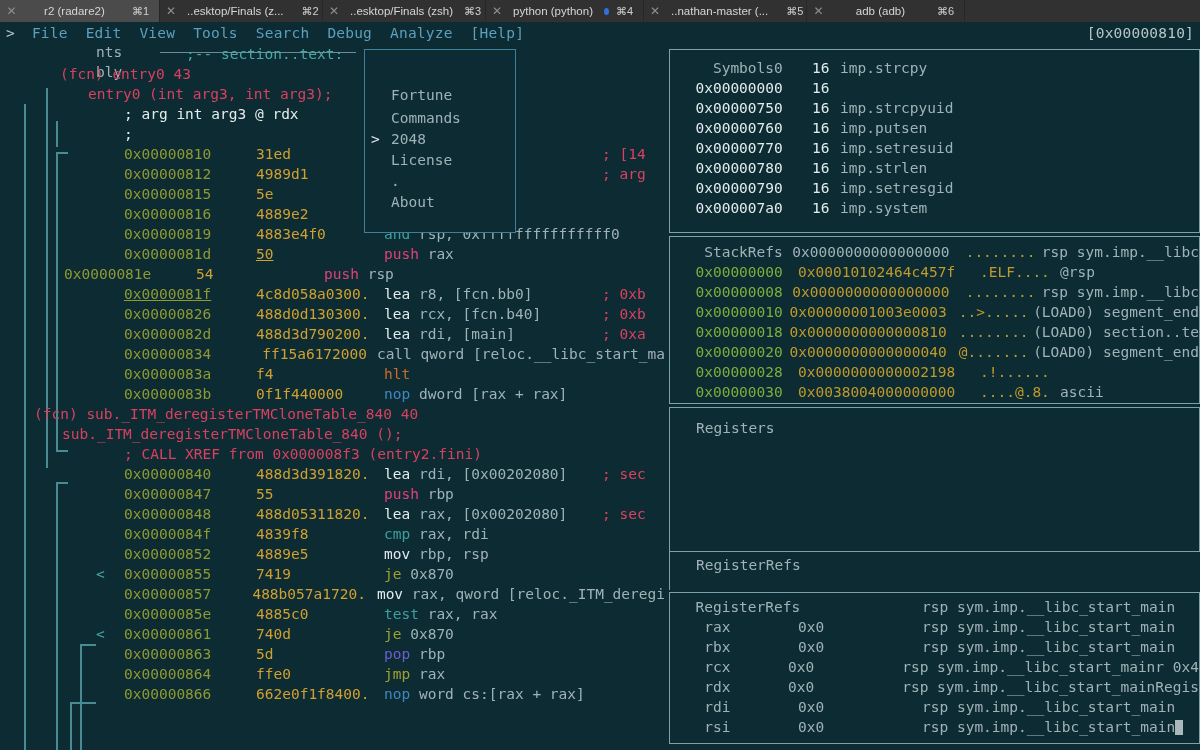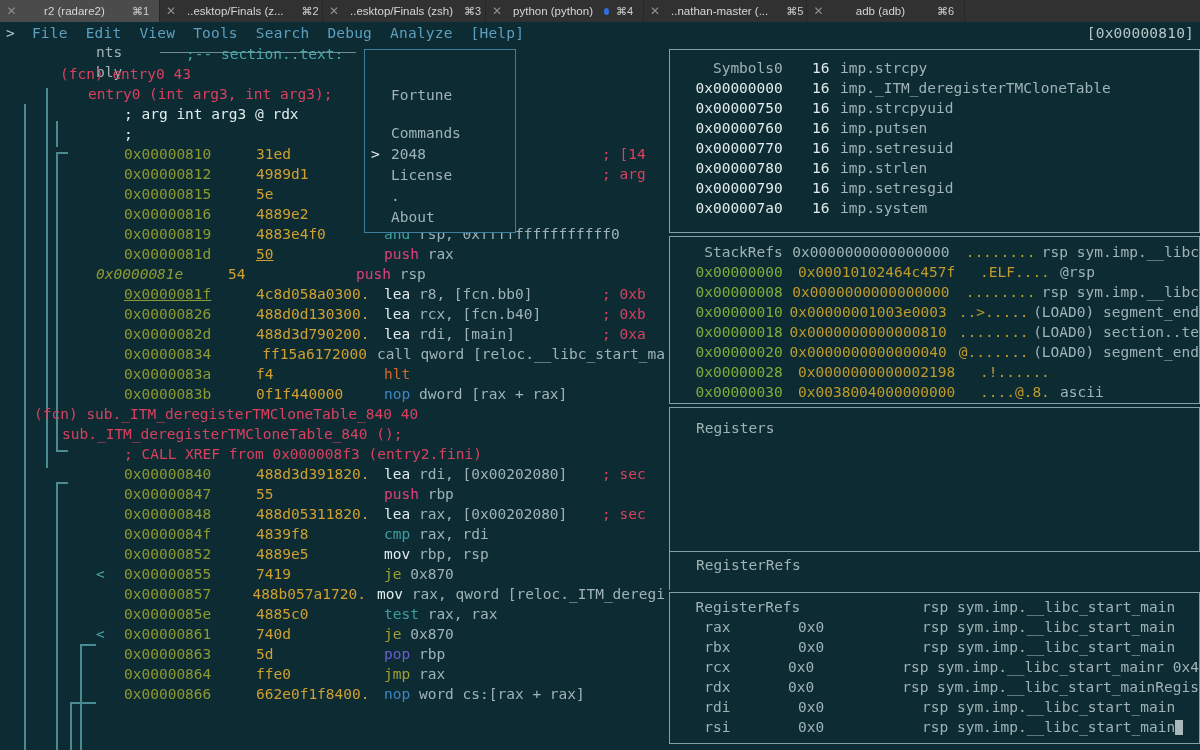--- a/index.html
+++ b/index.html
@@ -178,21 +178,21 @@
         <div class="dline" style="position: relative;"><span class="c-red" style="margin-left: 60px;">(fcn) entry0 43</span></div>
         <div class="dline" style="position: relative;"><span class="c-red" style="margin-left: 88px;">entry0 (int arg3, int arg3);</span></div>
         <div class="dline" style="position: relative;"><span class="c-white" style="margin-left: 124px;">; arg int arg3 @ rdx</span></div>
         <div class="dline" style="position: relative;"><span class="c-white" style="margin-left: 124px;">;</span></div>
         <div class="dline" style="position: relative;"><span class="c-addr" style="margin-left: 124px; width: 132px; display: inline-block;">0x00000810</span><span class="c-bytes1" style="width: 128px; display: inline-block;">31ed</span><span class="c-red" style="position: absolute; left: 602px;">; [14</span></div>
         <div class="dline" style="position: relative;"><span class="c-addr" style="margin-left: 124px; width: 132px; display: inline-block;">0x00000812</span><span class="c-bytes1" style="width: 128px; display: inline-block;">4989d1</span><span class="c-red" style="position: absolute; left: 602px;">; arg</span></div>
         <div class="dline" style="position: relative;"><span class="c-addr" style="margin-left: 124px; width: 132px; display: inline-block;">0x00000815</span><span class="c-bytes1" style="width: 128px; display: inline-block;">5e</span></div>
         <div class="dline" style="position: relative;"><span class="c-addr" style="margin-left: 124px; width: 132px; display: inline-block;">0x00000816</span><span class="c-bytes1" style="width: 128px; display: inline-block;">4889e2</span><span class="c-white">mov </span><span class="c-grey">rdx, rsp</span></div>
         <div class="dline" style="position: relative;"><span class="c-addr" style="margin-left: 124px; width: 132px; display: inline-block;">0x00000819</span><span class="c-bytes1" style="width: 128px; display: inline-block;">4883e4f0</span><span class="c-teal">and </span><span class="c-grey">rsp, 0xfffffffffffffff0</span></div>
         <div class="dline" style="position: relative;"><span class="c-addr" style="margin-left: 124px; width: 132px; display: inline-block;">0x0000081d</span><span class="c-bytes1" style="width: 128px; display: inline-block; text-decoration: underline;">50</span><span class="c-pink">push </span><span class="c-grey">rax</span></div>
-        <div class="dline" style="position: relative;"><span class="c-addr" style="margin-left: 96px; width: 132px; display: inline-block; font-style: italic;">0x0000081e</span><span class="c-bytes1" style="width: 128px; display: inline-block;">54</span><span class="c-pink">push </span><span class="c-grey">rsp</span></div>
+        <div class="dline" style="position: relative;"><span class="c-addr" style="margin-left: 64px; width: 132px; display: inline-block;">0x0000081e</span><span class="c-bytes1" style="width: 128px; display: inline-block;">54</span><span class="c-pink">push </span><span class="c-grey">rsp</span></div>
         <div class="dline" style="position: relative;"><span class="c-addr" style="margin-left: 124px; width: 132px; display: inline-block; text-decoration: underline;">0x0000081f</span><span class="c-bytes1" style="width: 128px; display: inline-block;">4c8d058a0300.</span><span class="c-white">lea </span><span class="c-grey">r8, [fcn.bb0]</span><span class="c-red" style="position: absolute; left: 602px;">; 0xb</span></div>
         <div class="dline" style="position: relative;"><span class="c-addr" style="margin-left: 124px; width: 132px; display: inline-block;">0x00000826</span><span class="c-bytes1" style="width: 128px; display: inline-block;">488d0d130300.</span><span class="c-white">lea </span><span class="c-grey">rcx, [fcn.b40]</span><span class="c-red" style="position: absolute; left: 602px;">; 0xb</span></div>
         <div class="dline" style="position: relative;"><span class="c-addr" style="margin-left: 124px; width: 132px; display: inline-block;">0x0000082d</span><span class="c-bytes1" style="width: 128px; display: inline-block;">488d3d790200.</span><span class="c-white">lea </span><span class="c-grey">rdi, [main]</span><span class="c-red" style="position: absolute; left: 602px;">; 0xa</span></div>
         <div class="dline" style="position: relative;"><span class="c-addr" style="margin-left: 124px; width: 132px; display: inline-block;">0x00000834</span><span class="c-bytes1" style="width: 128px; display: inline-block; text-align: center;">ff15a6172000</span><span class="c-grey">call </span><span class="c-grey">qword [reloc.__libc_start_ma</span></div>
         <div class="dline" style="position: relative;"><span class="c-addr" style="margin-left: 124px; width: 132px; display: inline-block;">0x0000083a</span><span class="c-bytes1" style="width: 128px; display: inline-block;">f4</span><span class="c-orange">hlt </span><span class="c-grey"></span></div>
         <div class="dline" style="position: relative;"><span class="c-addr" style="margin-left: 124px; width: 132px; display: inline-block;">0x0000083b</span><span class="c-bytes1" style="width: 128px; display: inline-block;">0f1f440000</span><span class="c-blue">nop </span><span class="c-grey">dword [rax + rax]</span></div>
         <div class="dline" style="position: relative;"><span class="c-red" style="margin-left: 34px;">(fcn) sub._ITM_deregisterTMCloneTable_840 40</span></div>
         <div class="dline" style="position: relative;"><span class="c-red" style="margin-left: 62px;">sub._ITM_deregisterTMCloneTable_840 ();</span></div>
         <div class="dline" style="position: relative;"><span class="c-red" style="margin-left: 124px;">; CALL XREF from 0x000008f3 (entry2.fini)</span></div>
         <div class="dline" style="position: relative;"><span class="c-addr" style="margin-left: 124px; width: 132px; display: inline-block;">0x00000840</span><span class="c-bytes1" style="width: 128px; display: inline-block;">488d3d391820.</span><span class="c-white">lea </span><span class="c-grey">rdi, [0x00202080]</span><span class="c-red" style="position: absolute; left: 602px;">; sec</span></div>
@@ -208,21 +208,21 @@
         <div class="dline" style="position: relative;"><span class="c-addr" style="margin-left: 124px; width: 132px; display: inline-block;">0x00000864</span><span class="c-bytes1" style="width: 128px; display: inline-block;">ffe0</span><span class="c-olive">jmp </span><span class="c-grey">rax</span></div>
         <div class="dline" style="position: relative;"><span class="c-addr" style="margin-left: 124px; width: 132px; display: inline-block;">0x00000866</span><span class="c-bytes1" style="width: 128px; display: inline-block;">662e0f1f8400.</span><span class="c-blue">nop </span><span class="c-grey">word cs:[rax + rax]</span></div>
       </div>
   </div>
 
   <div class="dropdown" id="helpdd">
       <div class="dd-item" style="margin-top: 34px;">
         <span class="marker"></span>
         <span class="txt">Fortune</span>
       </div>
-      <div class="dd-item" style="margin-top: 17px;">
+      <div class="dd-item" style="margin-top: 2px;">
         <span class="marker"></span>
         <span class="txt">Commands</span>
       </div>
       <div class="dd-item sel" style="margin-top: 0px;">
         <span class="marker">&gt;</span>
         <span class="txt">2048</span>
       </div>
       <div class="dd-item" style="margin-top: 0px;">
         <span class="marker"></span>
         <span class="txt">License</span>
@@ -233,21 +233,21 @@
       </div>
       <div class="dd-item" style="margin-top: 0px;">
         <span class="marker"></span>
         <span class="txt">About</span>
       </div>
     </div>
 
   <div class="rpanel" style="left:669px; top:49px; width:531px; height:184px;">
     <div id="symbols-rows" style="padding:8px 0 0 8px;">
         <div class="rp-line"><span class="c-grey" style="display: inline-block; width: 128px;">    Symbols0</span><span class="c-white" style="display: inline-block; width: 34px; padding-left: 6px;">16</span><span class="c-grey">imp.strcpy</span></div>
-        <div class="rp-line"><span class="c-white" style="display: inline-block; width: 128px;">  0x00000000</span><span class="c-white" style="display: inline-block; width: 34px; padding-left: 6px;">16</span><span class="c-grey">imp._ITM_deregisterTMCloneTable</span></div>
+        <div class="rp-line"><span class="c-white" style="display: inline-block; width: 128px;">  0x00000000</span><span class="c-white" style="display: inline-block; width: 34px; padding-left: 6px;">16</span></div>
         <div class="rp-line"><span class="c-white" style="display: inline-block; width: 128px;">  0x00000750</span><span class="c-white" style="display: inline-block; width: 34px; padding-left: 6px;">16</span><span class="c-grey">imp.strcpyuid</span></div>
         <div class="rp-line"><span class="c-white" style="display: inline-block; width: 128px;">  0x00000760</span><span class="c-white" style="display: inline-block; width: 34px; padding-left: 6px;">16</span><span class="c-grey">imp.putsen</span></div>
         <div class="rp-line"><span class="c-white" style="display: inline-block; width: 128px;">  0x00000770</span><span class="c-white" style="display: inline-block; width: 34px; padding-left: 6px;">16</span><span class="c-grey">imp.setresuid</span></div>
         <div class="rp-line"><span class="c-white" style="display: inline-block; width: 128px;">  0x00000780</span><span class="c-white" style="display: inline-block; width: 34px; padding-left: 6px;">16</span><span class="c-grey">imp.strlen</span></div>
         <div class="rp-line"><span class="c-white" style="display: inline-block; width: 128px;">  0x00000790</span><span class="c-white" style="display: inline-block; width: 34px; padding-left: 6px;">16</span><span class="c-grey">imp.setresgid</span></div>
         <div class="rp-line"><span class="c-white" style="display: inline-block; width: 128px;">  0x000007a0</span><span class="c-white" style="display: inline-block; width: 34px; padding-left: 6px;">16</span><span class="c-grey">imp.system</span></div>
       </div>
   </div>
 
   <div class="rpanel" style="left:669px; top:236px; width:531px; height:168px;">

